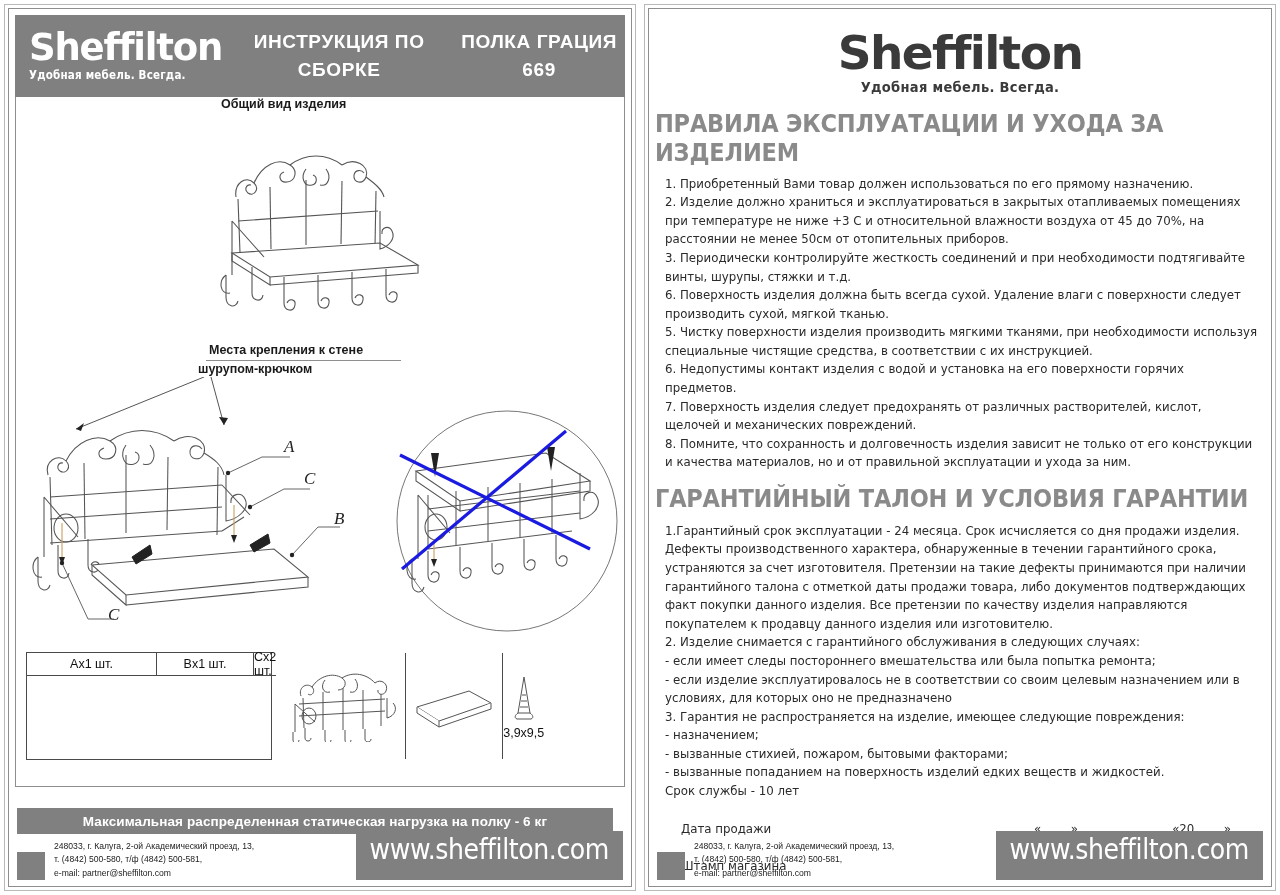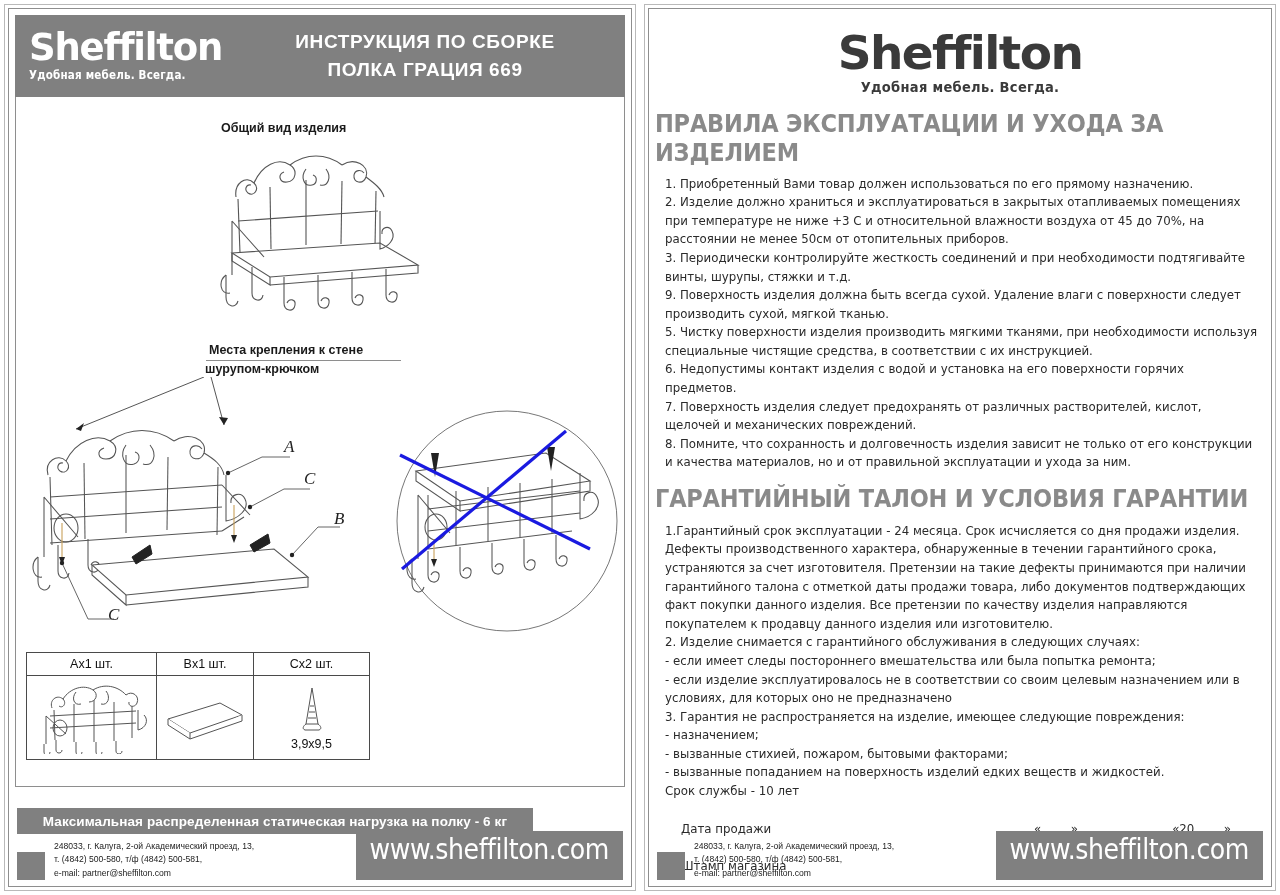--- a/index.html
+++ b/index.html
@@ -58,21 +58,21 @@
   .logo-tag {
     color: #ffffff;
     font-size: 11.5px;
     font-weight: bold;
     letter-spacing: 0.2px;
     margin-top: 2px;
     font-family: "DejaVu Sans Condensed", "DejaVu Sans", sans-serif;
   }
   .l-title {
     flex: 1;
-    display: flex; flex-direction: column;
+    display: flex; 
     align-items: center; justify-content: center;
     color: #ffffff;
     text-align: center;
   }
   .l-title .t1, .l-title .t2 {
     font-size: 19px; font-weight: bold;
     letter-spacing: 0.6px;
     line-height: 1.5;
   }
 
@@ -83,43 +83,43 @@
     height: 690px;
     background: #fff;
   }
   .cap {
     position: absolute;
     font-size: 12.5px;
     color: #1a1a1a;
     font-weight: 600;
     white-space: nowrap;
   }
-  .cap-overview { left: 205px; top: 24px; }
+  .cap-overview { left: 205px; top: 0; }
   .cap-mount1 { left: 193px; top: 246px; }
-  .cap-mount2 { left: 189px; top: 265px; }
+  .cap-mount2 { left: 182px; top: 265px; }
   .cap-underline {
     position: absolute;
     left: 190px; top: 263px;
     width: 195px; height: 1px;
     background: #8e8e8e;
   }
   .lbl {
     position: absolute;
     font-family: "Liberation Serif", serif;
     font-style: italic;
     font-size: 17px;
     color: #222;
   }
 
   .parts-table {
     position: absolute;
     left: 10px; top: 555px;
-    width: 344px; height: 108px;
+    width: 246px; height: 108px;
     border: 1px solid #4a4a4a;
-    display: flex; flex-direction: column;
+    display: flex; flex-direction: row;
     background: #fff;
   }
   .pt-head { display: flex; height: 23px; border-bottom: 1px solid #4a4a4a; }
   .pt-body { display: flex; flex: 1; }
   .pt-c1 { width: 130px; border-right: 1px solid #4a4a4a; }
   .pt-c2 { width: 97px; border-right: 1px solid #4a4a4a; }
   .pt-c3 { flex: 1; }
   .pt-head > div {
     display: flex; align-items: center; justify-content: center;
     font-size: 12.5px; color: #111;
@@ -127,21 +127,21 @@
   .pt-body > div {
     display: flex; flex-direction: column;
     align-items: center; justify-content: center;
     position: relative;
   }
   .pt-dim { font-size: 12.5px; color: #111; margin-top: 1px; }
 
   .load-banner {
     position: absolute;
     left: 8px; bottom: 52px;
-    width: 516px; height: 26px;
+    width: 596px; height: 26px;
     background: #808080;
     color: #fff;
     display: flex; align-items: center; justify-content: center;
     font-size: 13.5px; font-weight: bold;
     letter-spacing: 0.1px;
   }
 
   
   .footer {
     position: absolute;
@@ -492,21 +492,21 @@
         <div class="r-logo-word">Sheffilton</div>
         <div class="r-logo-tag">Удобная мебель. Всегда.</div>
       </div>
 
       <div class="r-heading">ПРАВИЛА ЭКСПЛУАТАЦИИ И УХОДА ЗА ИЗДЕЛИЕМ</div>
 
       <div class="r-text">
         <p>1. Приобретенный Вами товар должен использоваться по его прямому назначению.</p>
         <p>2. Изделие должно храниться и эксплуатироваться в закрытых отапливаемых помещениях при температуре не ниже +3 С и относительной влажности воздуха от 45 до 70%, на расстоянии не менее 50см от отопительных приборов.</p>
         <p>3. Периодически контролируйте жесткость соединений и при необходимости подтягивайте винты, шурупы, стяжки и т.д.</p>
-        <p>9. Поверхность изделия должна быть всегда сухой. Удаление влаги с поверхности следует производить сухой, мягкой тканью.</p>
+        <p>6. Поверхность изделия должна быть всегда сухой. Удаление влаги с поверхности следует производить сухой, мягкой тканью.</p>
         <p>5. Чистку поверхности изделия производить мягкими тканями, при необходимости используя специальные чистящие средства, в соответствии с их инструкцией.</p>
         <p>6. Недопустимы контакт изделия с водой и установка на его поверхности горячих предметов.</p>
         <p>7. Поверхность изделия следует  предохранять от различных растворителей, кислот, щелочей и механических повреждений.</p>
         <p>8. Помните, что сохранность и долговечность изделия зависит не только от его конструкции и качества материалов, но и от правильной эксплуатации и ухода за ним.</p>
       </div>
 
       <div class="r-heading second">ГАРАНТИЙНЫЙ ТАЛОН И УСЛОВИЯ ГАРАНТИИ</div>
 
       <div class="r-text">
         <p>1.Гарантийный срок эксплуатации - 24 месяца. Срок исчисляется со дня продажи изделия. Дефекты производственного характера, обнаруженные в течении гарантийного срока, устраняются за счет изготовителя. Претензии на такие дефекты принимаются при наличии гарантийного талона с отметкой даты продажи товара, либо документов подтверждающих факт покупки данного изделия. Все претензии по качеству изделия направляются покупателем к продавцу данного изделия или изготовителю.</p>

